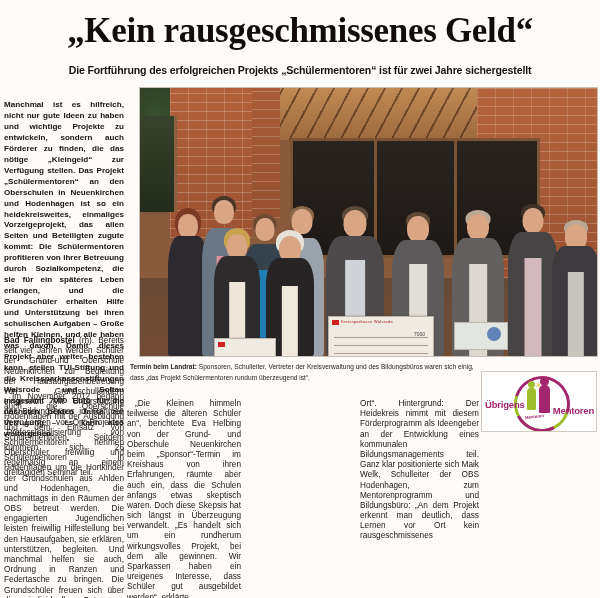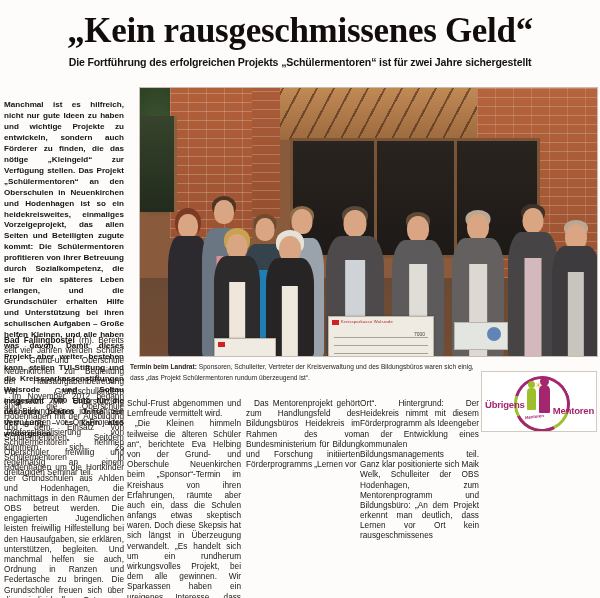--- a/index.html
+++ b/index.html
@@ -35,21 +35,21 @@
     margin: 0;
     padding: 12px 10px 0 10px;
     white-space: nowrap;
   }
   .subhead {
     text-align: center;
     font-family: "Liberation Sans", sans-serif;
     font-size: 10.6px;
     font-weight: 600;
     color: #17120f;
-    margin: 0;
+    margin: 8px;
     padding: 7px 4px 0 4px;
     letter-spacing: -0.15px;
     white-space: nowrap;
   }
 
   
   .lead-col {
     position: absolute;
     left: 4px;
     top: 100px;
@@ -516,26 +516,24 @@
 
   <div class="col" id="col1a">
     <p class="noindent"><span class="loc">Bad Fallingbostel</span><span> (rh). Bereits seit vier Jahren werden Schüler der Grund-und Oberschule Neuenkirchen zur Begleitung der Hausaufgabenbetreuung von Grundschulkindern eingesetzt. Mit Unterstützung des Bildungsbüros im Rahmen des „Lernen vor Ort“-Projektes „Professionalisierung von Schülermentoren“ nehmen Oberschüler freiwillig und regelmäßig an einem dreitägigen Seminar teil.</span></p>
   </div>
 
   <div class="col" id="col1b">
       <p>Im November 2012 begann auch die Oberschule Hodenhagen mit der Ausbildung und dem Einsatz von Schülermentoren. Seitdem kümmern sich 26 Schülermentoren in Hodenhagen um die Hortkinder der Grundschulen aus Ahlden und Hodenhagen, die nachmittags in den Räumen der OBS betreut werden. Die engagierten Jugendlichen leisten freiwillig Hilfestellung bei den Hausaufgaben, sie erklären, unterstützen, begleiten. Und manchmal helfen sie auch, Ordnung in Ranzen und Federtasche zu bringen. Die Grundschüler freuen sich über die individuelle Betreuung, wodurch ihnen</p>
     </div>
 
   <div class="col" id="col2">
-      <p class="noindent">Schul-Frust abgenommen und Lernfreude vermittelt wird.</p>
       <p>„Die Kleinen himmeln teilweise die älteren Schüler an“, berichtete Eva Helbing von der Grund- und Oberschule Neuenkirchen beim „Sponsor“-Termin im Kreishaus von ihren Erfahrungen, räumte aber auch ein, dass die Schulen anfangs etwas skeptisch waren. Doch diese Skepsis hat sich längst in Überzeugung verwandelt. „Es handelt sich um ein rundherum wirkungsvolles Projekt, bei dem alle gewinnen. Wir Sparkassen haben ein ureigenes Interesse, dass Schüler gut ausgebildet werden“, erklärte</p>
     </div>
 
   <div class="col" id="col3">
-      <p>Das Mentorenprojekt gehört zum Handlungsfeld des Bildungsbüros Heidekreis im Rahmen des vom Bundesministerium für Bildung und Forschung initiierten Förderprogramms „Lernen vor</p>
     </div>
 
   <div class="col" id="col4">
       <p class="noindent">Ort“. Hintergrund: Der Heidekreis nimmt mit diesem Förderprogramm als Ideengeber an der Entwicklung eines kommunalen Bildungsmanagements teil. Ganz klar positionierte sich Maik Welk, Schulleiter der OBS Hodenhagen, zum Mentorenprogramm und Bildungsbüro: „An dem Projekt erkennt man deutlich, dass Lernen vor Ort kein rausgeschmissenes</p>
     </div>
 
 
 </div>
 
 </body></html>

